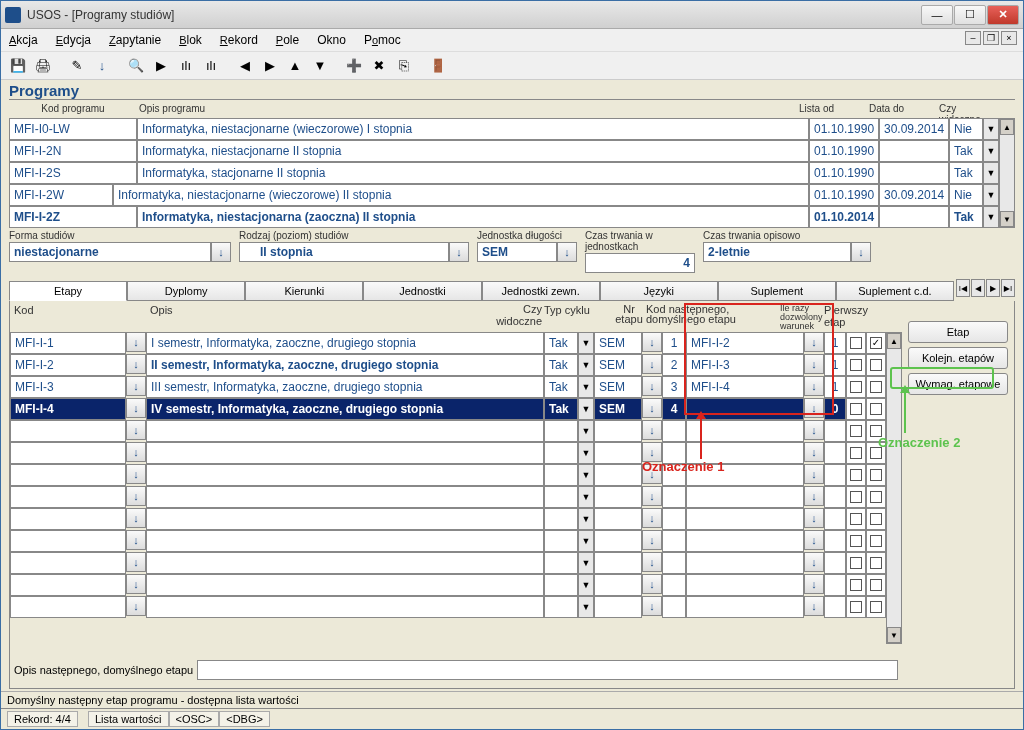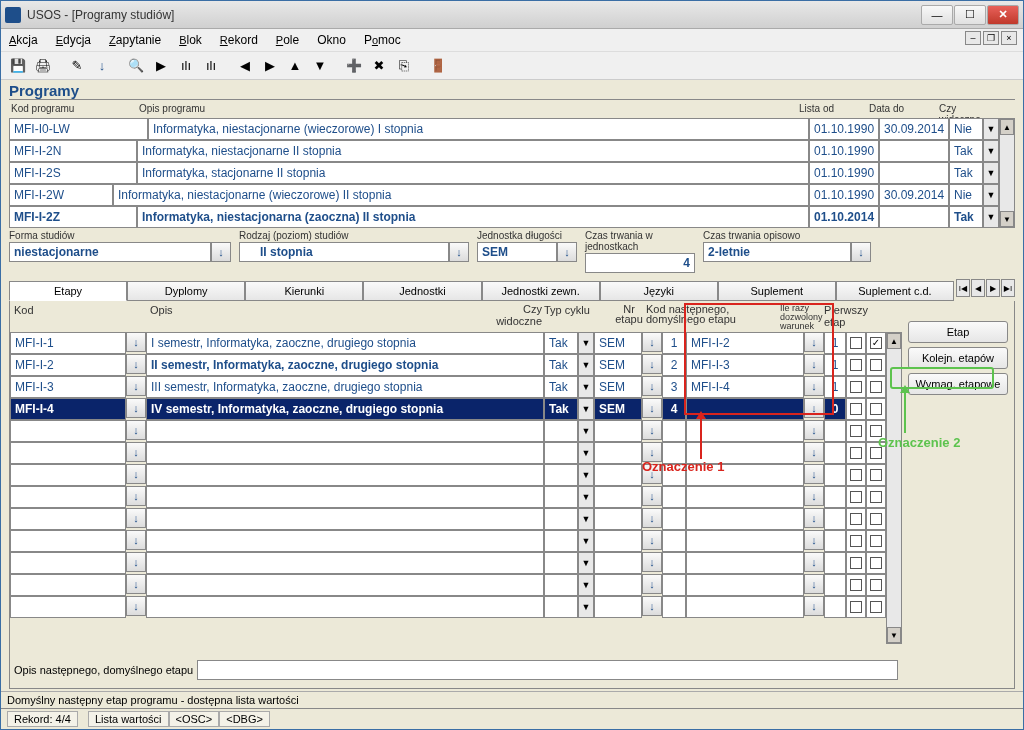--- a/index.html
+++ b/index.html
@@ -122,32 +122,32 @@
     <div class="tool-sep"></div>
     <div class="tool-btn">🚪</div>
   </div>
 
   <div class="content" style="position:relative;">
     <div class="section-title">Programy</div>
 
     <div class="top-grid">
       <div class="top-left">
         <div class="row" style="height:16px;">
-          <div class="col-hdr" style="width:128px;">Kod programu</div>
+          <div class="col-hdr" style="width:128px;text-align:center;">Kod programu</div>
           <div class="col-hdr" style="flex:1;">Opis programu</div>
           <div class="col-hdr" style="width:70px;">Lista od</div>
           <div class="col-hdr" style="width:70px;">Data do</div>
           <div class="col-hdr" style="width:62px;">Czy widoczne</div>
           <div style="width:16px;"></div>
         </div>
         <div id="prog-rows">
             <div style="display: flex;">
               <div style="flex: 1 1 0%;">
                 <div class="row">
-    <div class="cell " style="width:139px;">MFI-I0-LW</div>
+    <div class="cell " style="width:128px;">MFI-I0-LW</div>
     <div class="cell " style="flex:1;">Informatyka, niestacjonarne (wieczorowe) I stopnia</div>
     <div class="cell " style="width:70px;">01.10.1990</div>
     <div class="cell " style="width:70px;">30.09.2014</div>
     <div class="cell " style="width:34px;">Nie</div>
     <div class="dd-btn">▼</div>
                 </div>
                 <div class="row">
     <div class="cell " style="width:128px;">MFI-I-2N</div>
     <div class="cell " style="flex:1;">Informatyka, niestacjonarne II stopnia</div>
     <div class="cell " style="width:70px;">01.10.1990</div>

